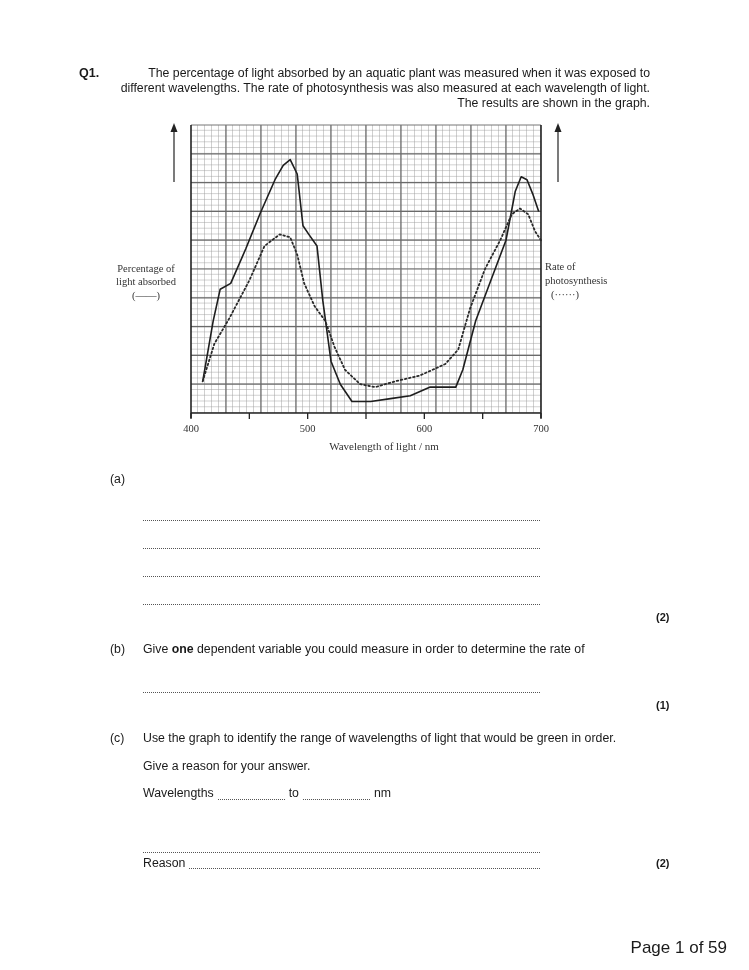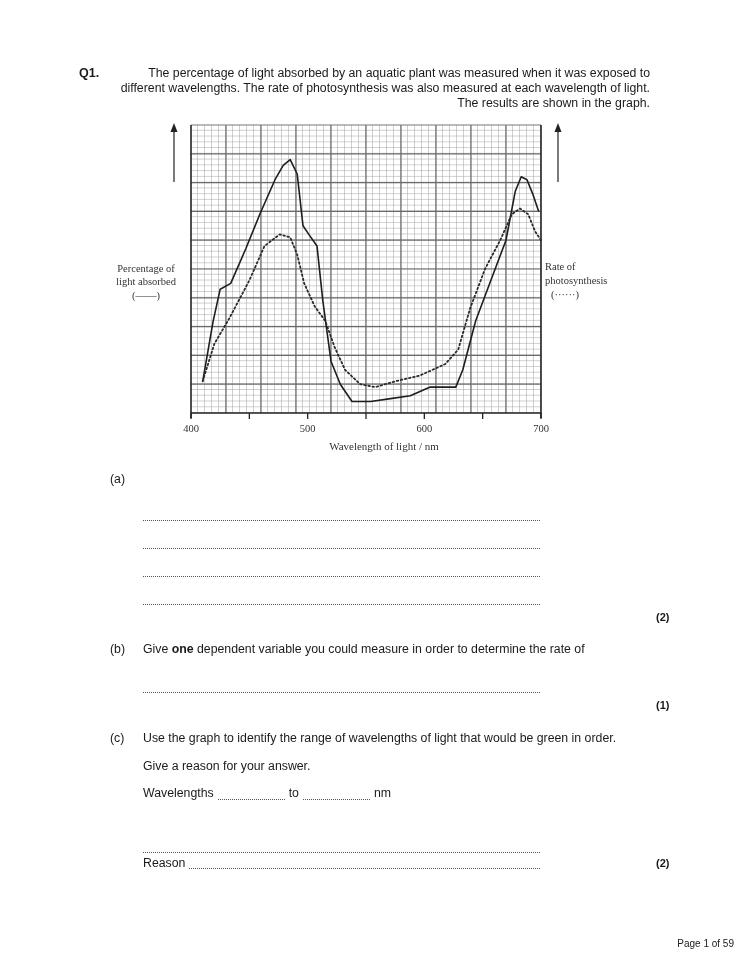--- a/index.html
+++ b/index.html
@@ -6,21 +6,21 @@
   body { width: 749px; height: 970px; position: relative; overflow: hidden;
          font-family: "Liberation Sans", sans-serif; color: #1a1a1a; font-size: 12.3px; }
   .abs { position: absolute; }
   .qnum { left: 79px; top: 66px; font-weight: bold; font-size: 12.5px; }
   .intro { left: 110px; top: 66px; width: 540px; line-height: 15px; text-align: right; }
   .intro .indent { display: inline-block; width: 23px; }
   .part-label { position: absolute; }
   .part-text { position: absolute; line-height: 15px; width: 470px; }
   .dots { position: absolute; height: 1px; border-bottom: 1.2px dotted #555; }
   .marks { position: absolute; font-weight: bold; font-size: 11px; }
-  .page-footer { position: absolute; right: 15px; top: 938px; font-size: 10px; }
+  .page-footer { position: absolute; right: 22px; top: 938px; font-size: 17px; }
   svg text { font-family: "Liberation Serif", "DejaVu Serif", serif; }
 </style>
 </head>
 <body>
 
 <div class="abs qnum">Q1.</div>
 <div class="abs intro"><span class="indent"></span><span>The percentage of light absorbed by an aquatic plant was measured when it was exposed to different wavelengths. The rate of photosynthesis was also measured at each wavelength of light. The results are shown in the graph.</span></div>
 
 <div class="abs" style="left:0; top:0; width:749px; height:470px;">
   <svg id="chart-svg" width="749" height="470" viewBox="0 0 749 470" style="position:absolute;left:0;top:0;">

